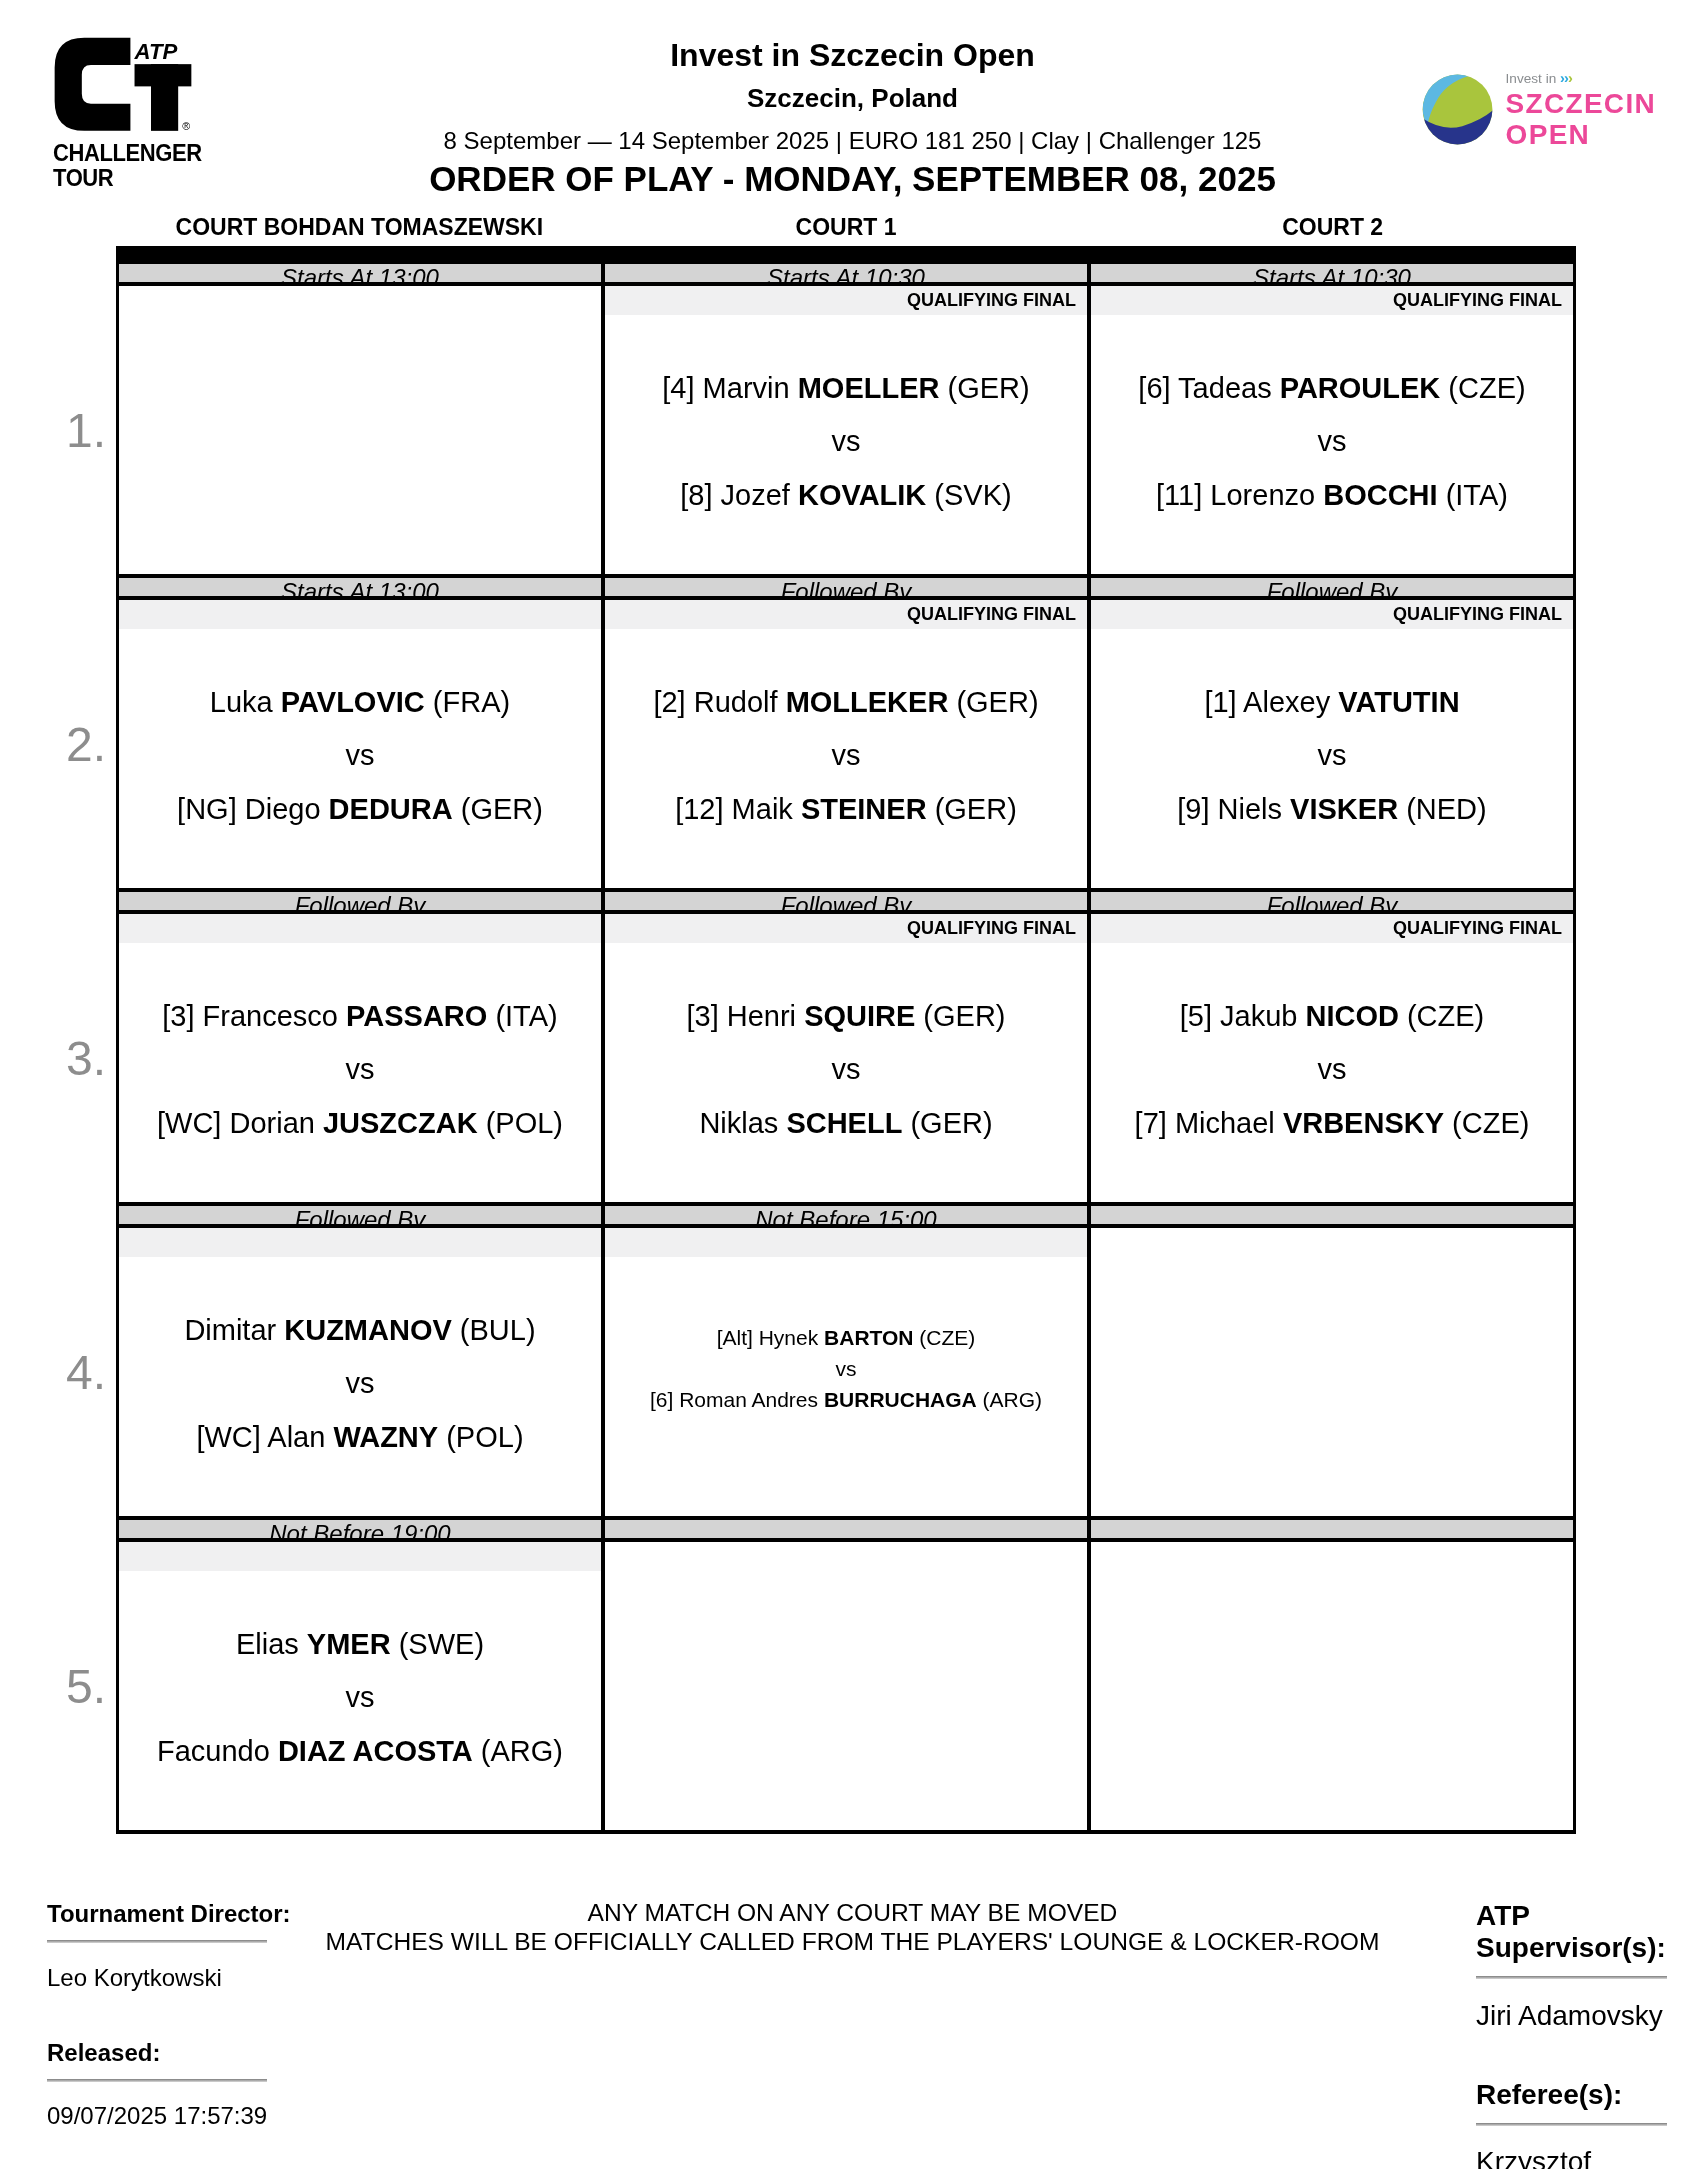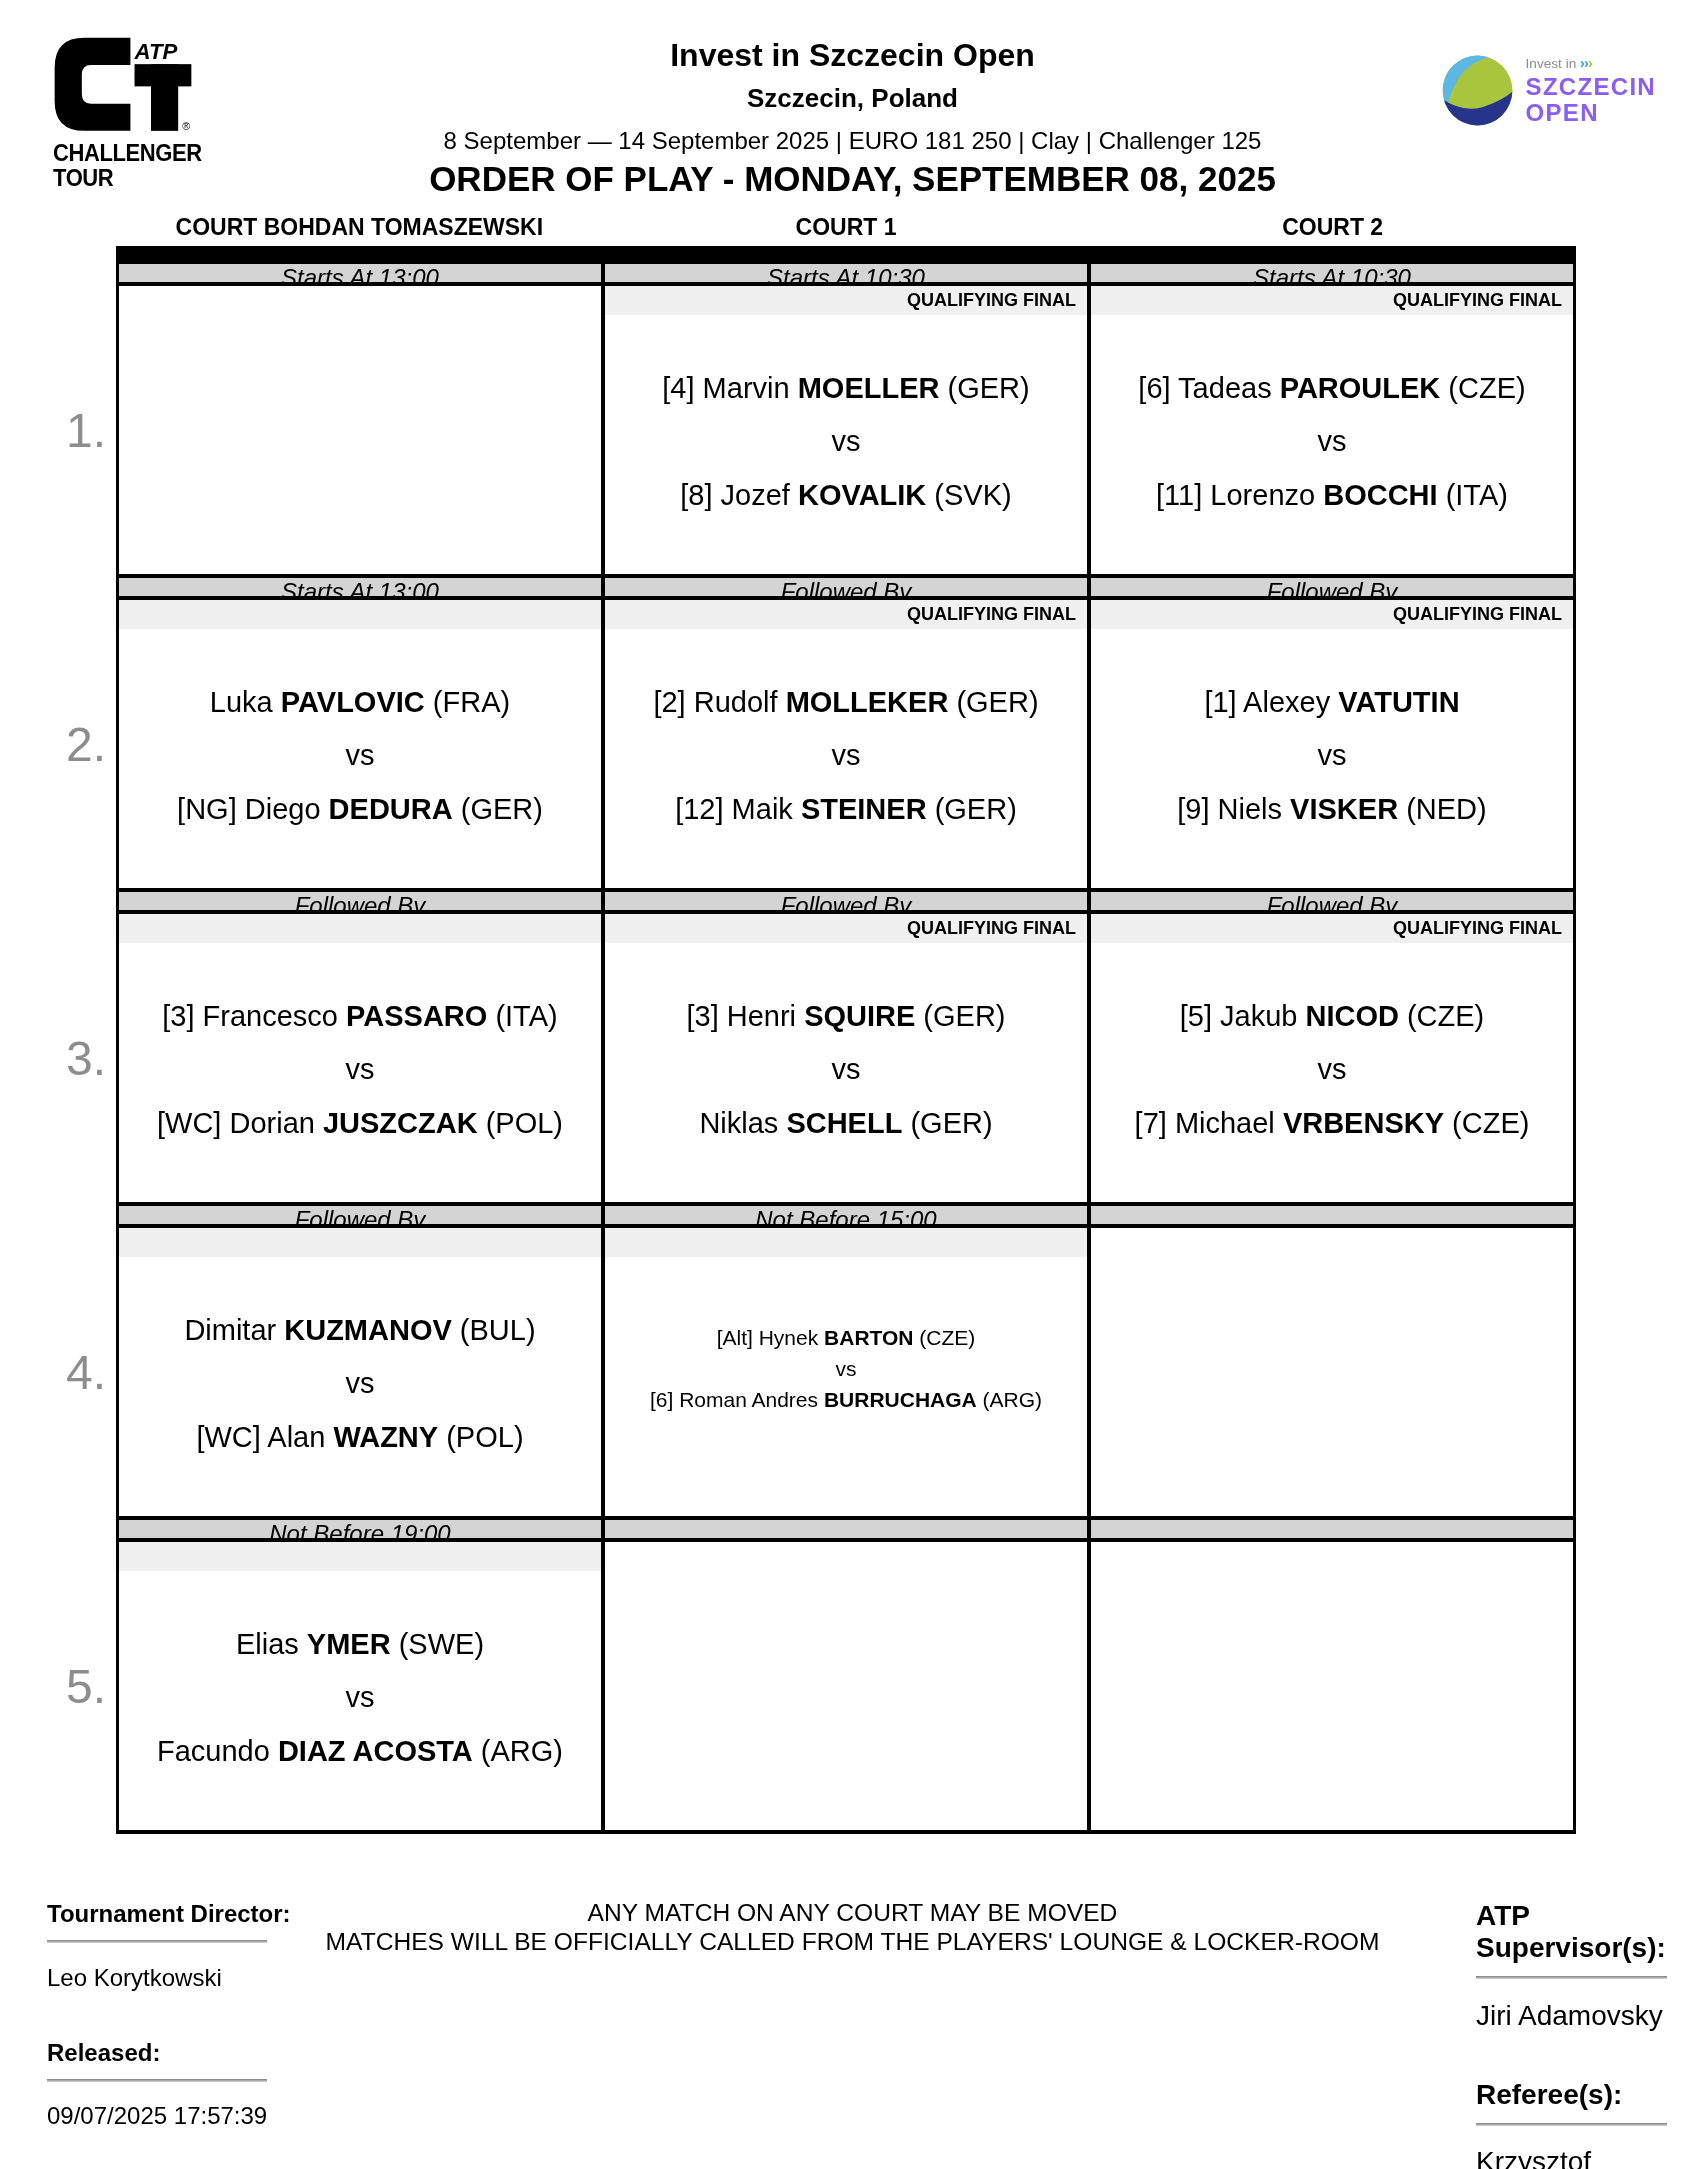--- a/index.html
+++ b/index.html
@@ -12,27 +12,27 @@
   .t-title { font-size: 32px; font-weight: bold; }
   .t-location { font-size: 26px; font-weight: bold; margin-top: 8.5px; }
   .t-details { font-size: 24px; margin-top: 13.6px; }
   .order-title { position: absolute; top: 159px; left: 0; width: 100%; text-align: center; font-size: 35px; font-weight: bold; }
 
   
   .atp-logo { position: absolute; left: 53px; top: 36px; width: 153px; }
   .ct-text { font-weight: 900; font-size: 22px; letter-spacing: -0.4px; line-height: 0.98; transform: scaleY(1.12); transform-origin: top left; margin-top: 6.8px; }
 
   
-  .sz-logo { position: absolute; top: 54px; right: 49px; display: flex; align-items: center; }
+  .sz-logo { position: absolute; top: 70px; right: 49px; display: flex; align-items: center; }
   .sz-text { margin-left: 12px; }
   .sz-prefix { font-size: 13.6px; color: #8a8d90; margin-bottom: 3.4px; }
   .sz-chevrons { font-weight: bold; font-size: 14.4px; letter-spacing: -0.8px; }
   .sz-chevrons .c1, .sz-chevrons .c2 { color: #2aa9e0; }
   .sz-chevrons .c3 { color: #a9c53d; }
-  .sz-name { font-size: 24px; font-weight: bold; color: #8b5cf6; letter-spacing: 1.3px; line-height: 1.08; }
+  .sz-name { font-size: 28px; font-weight: bold; color: #ec4899; letter-spacing: 1.3px; line-height: 1.08; }
 
   
   .schedule { position: absolute; left: 116px; top: 214px; width: 1460px; }
   .court-headers { display: flex; margin-bottom: 5.1px; }
   .court-headers .ch { flex: 1; text-align: center; font-size: 23px; font-weight: bold; }
   .grid { border-left: 3.4px solid #000; border-right: 3.4px solid #000; border-bottom: 4.2px solid #000; }
   .top-bar { height: 13.6px; background: #000; }
   .band-row { display: flex; background: #d4d4d4; border-top: 4.2px solid #000; border-bottom: 4.2px solid #000; }
   .band { flex: 1; height: 18px; line-height: 27px; font-style: italic; font-size: 24px; text-align: center; border-right: 4.2px solid #000; }
   .band:last-child { border-right: 0; }

